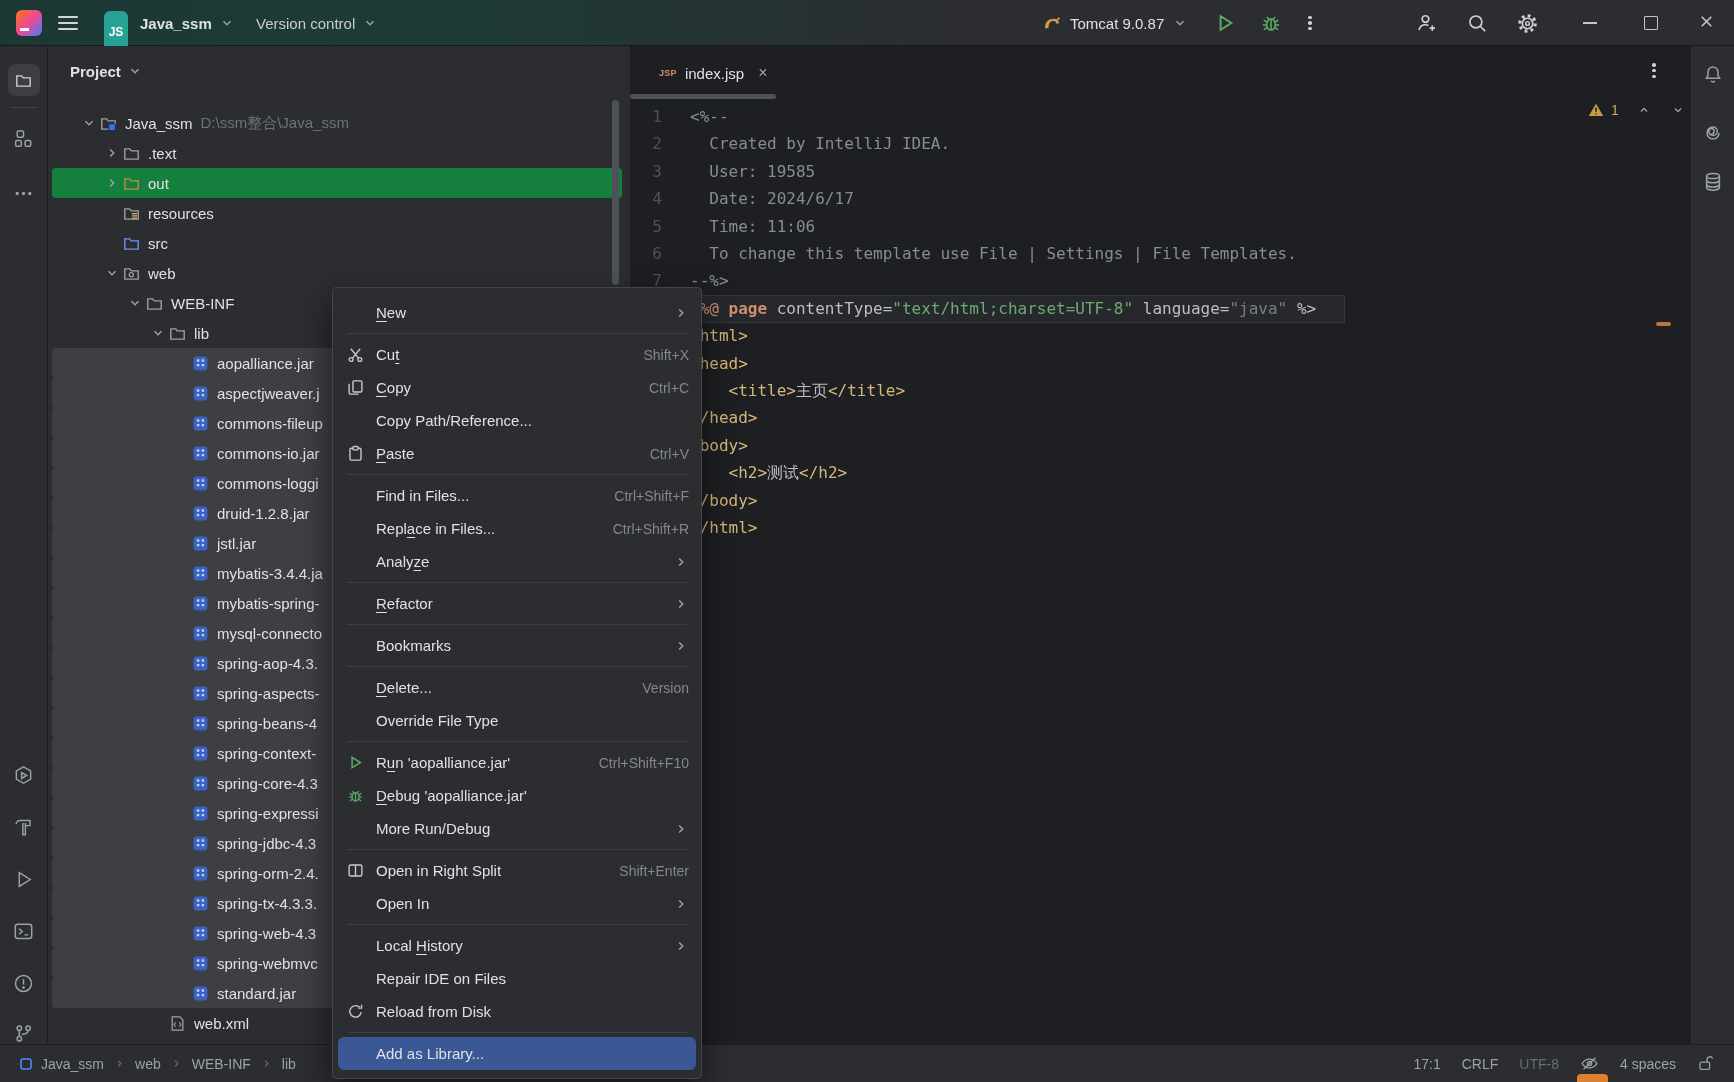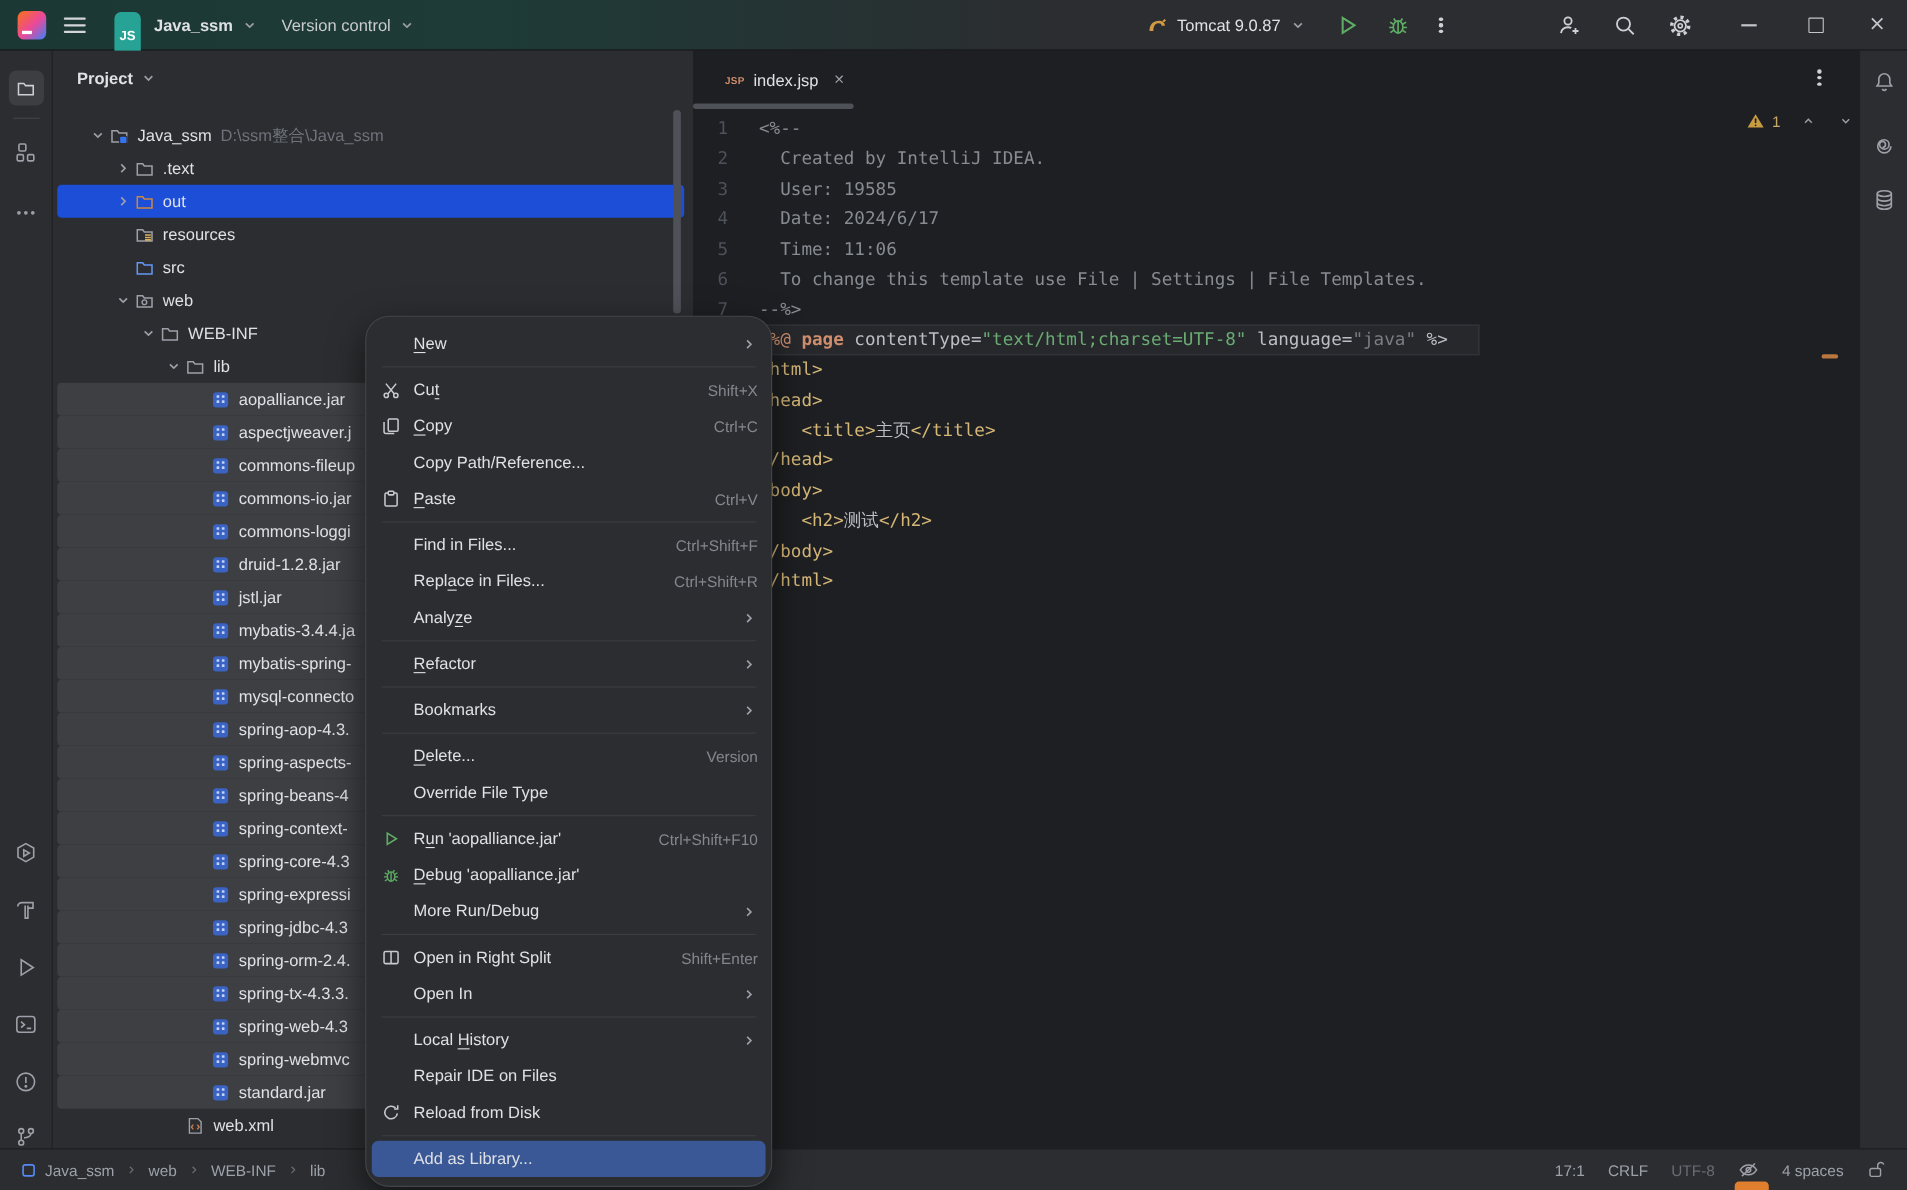--- a/index.html
+++ b/index.html
@@ -40,21 +40,21 @@
   .lb-sep{position:absolute;left:12px;top:61px;width:24px;border-top:1px solid #43454a}
 
   
   .panel{position:absolute;left:48px;top:46px;bottom:38px;width:582px;background:#2b2d30;overflow:hidden}
   .panel-header{position:absolute;left:22px;top:12px;height:26px;display:flex;align-items:center;gap:6px;
     font-size:15px;font-weight:bold;color:#dfe1e5;cursor:pointer}
   .ptree{position:absolute;left:0;top:62px;right:0}
   .trow{height:30px;display:flex;align-items:center;font-size:15px;margin:0 8px 0 4px;border-radius:4px;
     white-space:nowrap;cursor:pointer}
   .trow.selected{background:#3d3f43}
-  .trow.target{background:#1d4ed8}
+  .trow.target{background:#15803d}
   .tchev{width:22px;flex:none;display:flex;align-items:center;justify-content:center}
   .ticon{width:20px;flex:none;display:flex;align-items:center;margin-right:5px}
   .tsuffix{color:#6e727a;margin-left:8px}
   .pscroll{position:absolute;left:564px;top:54px;width:7px;height:185px;background:#4e5157;border-radius:4px}
 
   
   .editor{position:absolute;left:630px;top:46px;bottom:38px;right:44px;background:#1e1f22;overflow:hidden}
   .tab{position:absolute;left:0;top:0;width:146px;height:54px;display:flex;align-items:center;padding-left:29px;
     box-sizing:border-box;gap:8px;font-size:15px;cursor:pointer}
   .tab .jsp{font-size:9px;font-weight:bold;color:#cf8e6d;letter-spacing:.3px}
@@ -67,21 +67,21 @@
   .gutter{position:absolute;top:57px;left:0;width:32px;text-align:right;
     font-family:"DejaVu Sans Mono",monospace;font-size:16px;line-height:27.4px;color:#4d515a}
   .codes{position:absolute;top:57px;left:60px;font-family:"DejaVu Sans Mono",monospace;font-size:16px;
     line-height:27.4px;color:#bcbec4;white-space:pre}
   .c-com{color:#878c93}.c-kw{color:#cf8e6d}.c-kwb{color:#cf8e6d;font-weight:bold}
   .c-tag{color:#d5b778}.c-str{color:#6aab73}.c-dim{color:#7a7e84}.c-txt{color:#bcbec4}
   .stripe-warn{position:absolute;left:1026px;top:276px;width:15px;height:4px;border-radius:2px;background:#b9773f}
 
   
   .cmenu{position:absolute;left:332px;top:287px;width:370px;box-sizing:border-box;background:#2b2d30;
-    border:1px solid #43454a;border-radius:22px;box-shadow:0 12px 32px rgba(0,0,0,.55);padding:8px 0;z-index:40;font-size:15px}
+    border:1px solid #43454a;border-radius:4px;box-shadow:0 12px 32px rgba(0,0,0,.55);padding:8px 0;z-index:40;font-size:15px}
   .mi{height:33px;display:flex;align-items:center;padding:0 12px 0 14px;cursor:pointer;color:#dfe1e5}
   .mi.sel{background:#3a5796;border-radius:6px;margin:0 5px;padding:0 7px 0 9px}
   .mi .mic{width:29px;flex:none;display:flex;align-items:center}
   .mi u{text-decoration:underline;text-underline-offset:3px}
   .mright{margin-left:auto;display:flex;align-items:center;gap:4px}
   .msc{color:#84878e;font-size:14px}
   .msep{border-top:1px solid #3c3e43;margin:4px 14px}
 
   
   .statusbar{position:absolute;left:0;right:0;bottom:0;height:38px;background:#2b2d30;border-top:1px solid #1e1f22;

